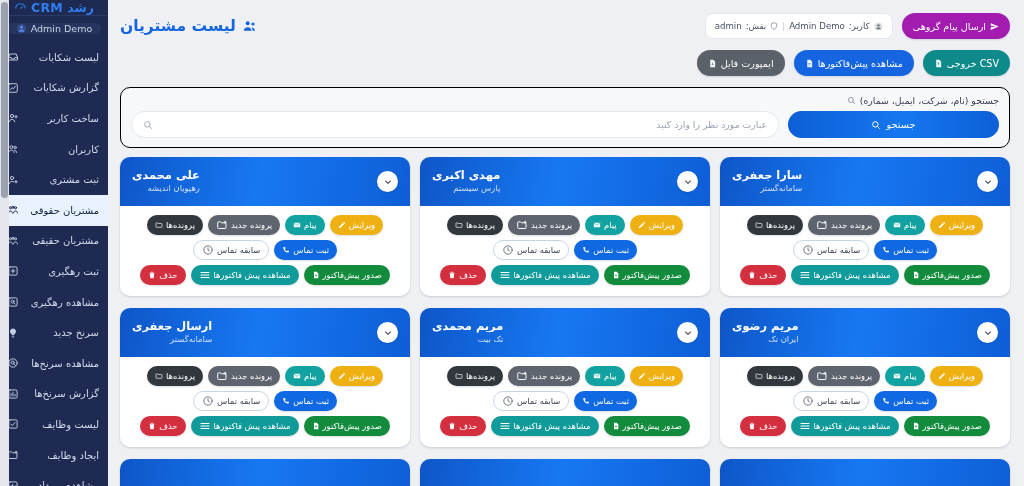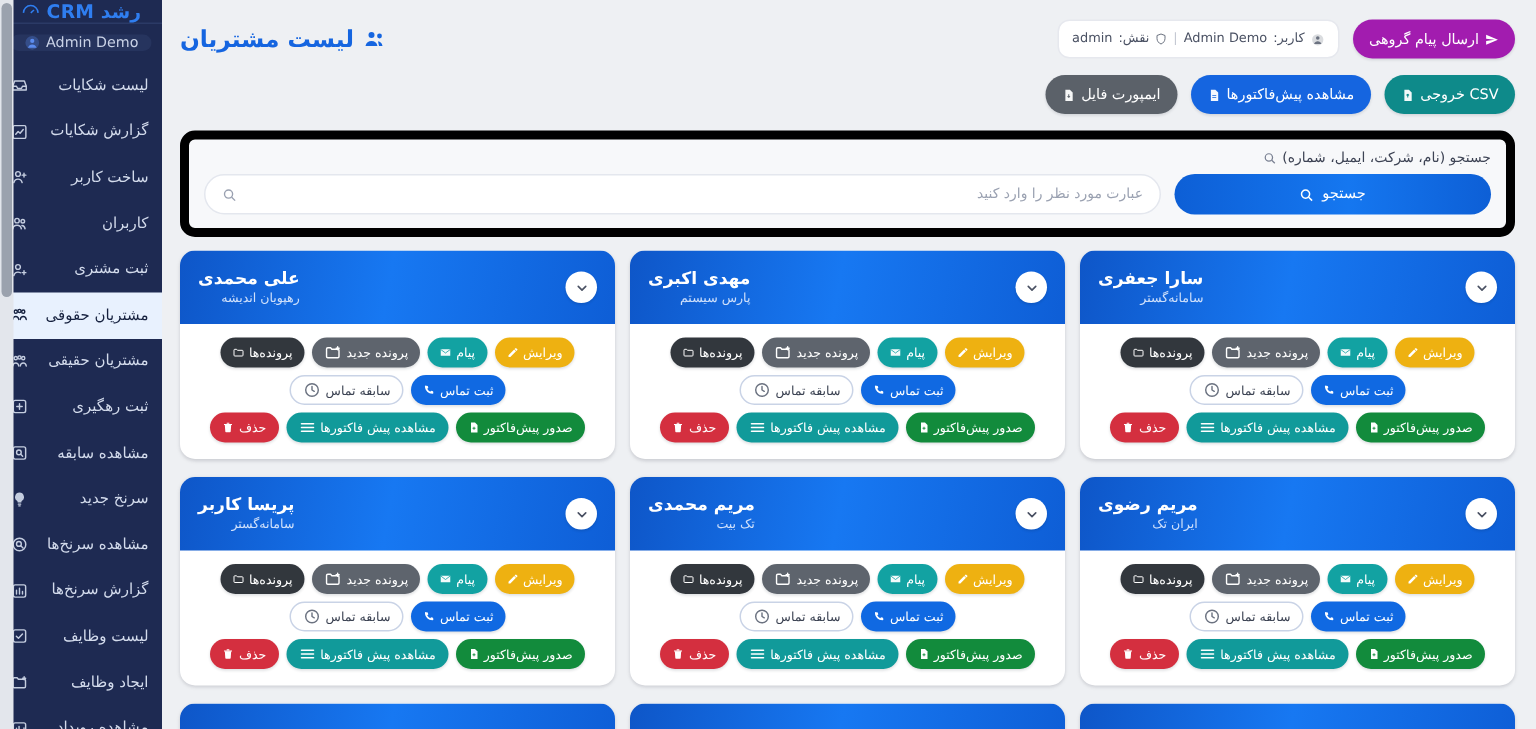--- a/index.html
+++ b/index.html
@@ -156,21 +156,21 @@
   }
   .actionbar { justify-content: flex-end; padding-right: 14px; }
   .btn-teal { background: #0e8a8a; justify-content: flex-end; }
   .btn-gray { background: #5b6169; }
   .btn-blue { background: #1565e0; }
 
   
   .search-panel {
     margin: 11px 14px 0 12px;
     background: #f7f8fa;
-    border: 6px solid #000000;
+    border: 1px solid #000000;
     border-radius: 10px;
     padding: 7px 10px 9px 10px;
   }
   .search-label {
     display: flex;
     align-items: center;
     justify-content: flex-start;
     gap: 4px;
     font-size: 9.3px;
     color: #3d4354;
@@ -943,21 +943,21 @@
             </div>
           </div>
           <div class="card">
             <div class="card-head">
               <div class="chev">
                 <svg width="10" height="10" viewBox="0 0 24 24" fill="none" stroke="currentColor" stroke-width="2.6" stroke-linecap="round" stroke-linejoin="round">
                   <path d="M6 9.5l6 6 6-6"></path>
                 </svg>
               </div>
               <div class="names">
-                <div class="nm">پریسا کاربر</div>
+                <div class="nm">ارسال جعفری</div>
                 <div class="co">سامانه‌گستر</div>
               </div>
             </div>
             <div class="card-body">
               <div class="brow">
                 <button class="cbtn c-amber">
                   <span>ویرایش</span>
                   <span class="ic">
                     <svg width="8" height="8" viewBox="0 0 24 24" fill="currentColor">
                       <path d="M3 17.3V21h3.7L18 9.7l-3.7-3.7zM20.7 7a1 1 0 000-1.4l-2.3-2.3a1 1 0 00-1.4 0L15.2 5.1 18.9 8.8z"></path>
@@ -1156,21 +1156,21 @@
         <div class="sb-item">
           <span class="lbl">ثبت رهگیری</span>
           <span class="ic">
             <svg width="12" height="12" viewBox="0 0 24 24" fill="none" stroke="currentColor" stroke-width="1.9" stroke-linecap="round" stroke-linejoin="round">
               <rect x="3.8" y="3.8" width="16.4" height="16.4" rx="2.4"></rect>
               <path d="M12 8.4v7.2M8.4 12h7.2"></path>
             </svg>
           </span>
         </div>
         <div class="sb-item">
-          <span class="lbl">مشاهده سابقه</span>
+          <span class="lbl">مشاهده رهگیری</span>
           <span class="ic">
             <svg width="12" height="12" viewBox="0 0 24 24" fill="none" stroke="currentColor" stroke-width="1.9" stroke-linecap="round" stroke-linejoin="round">
               <rect x="3.8" y="3.8" width="16.4" height="16.4" rx="2.4"></rect>
               <circle cx="11.2" cy="11.2" r="3.1"></circle>
               <path d="M13.6 13.6l2.6 2.6"></path>
             </svg>
           </span>
         </div>
         <div class="sb-item">
           <span class="lbl">سرنخ جدید</span>

